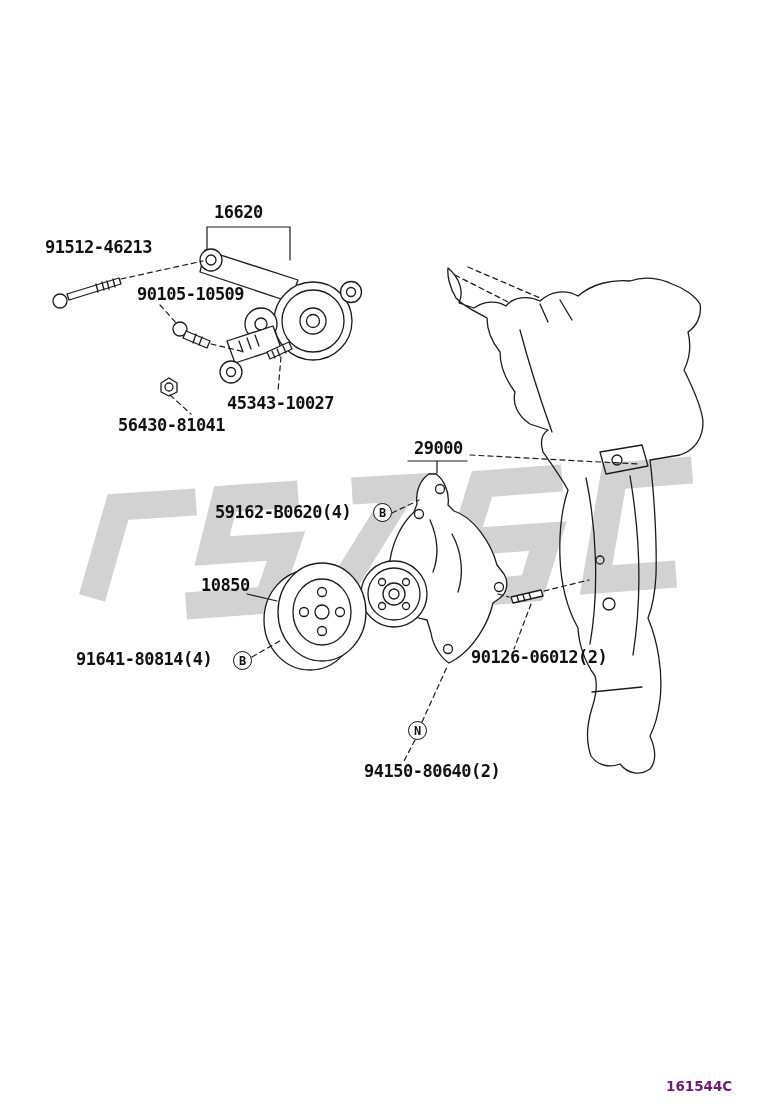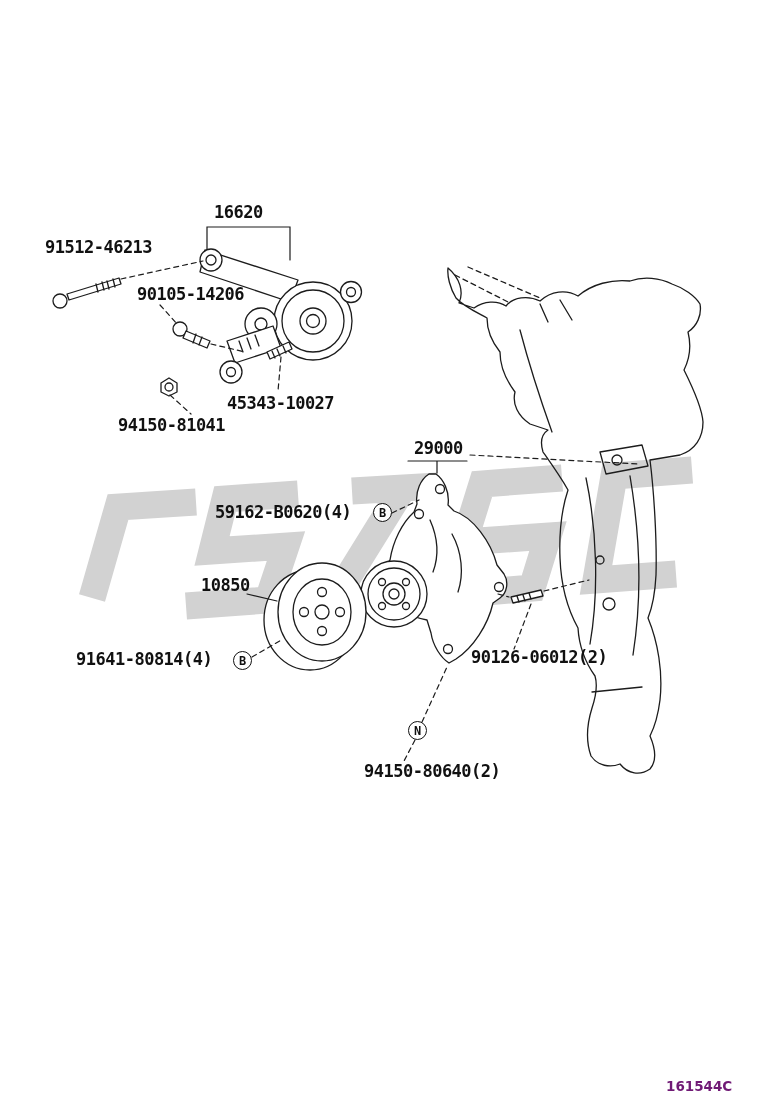--- a/index.html
+++ b/index.html
@@ -183,23 +183,23 @@
       <path d="M498,594 L509,597"></path>
       <path d="M544,591 L589,580"></path>
       <path d="M531,604 L514,649"></path>
       <path d="M422,722 L447,667"></path>
       <path d="M415,740 L404,761"></path>
     </g>
   </svg>
 
   <div class="lbl" style="left:214px;top:203px">16620</div>
   <div class="lbl" style="left:45px;top:238px">91512-46213</div>
-  <div class="lbl" style="left:137px;top:285px">90105-14206</div>
+  <div class="lbl" style="left:137px;top:285px">90105-10509</div>
   <div class="lbl" style="left:227px;top:394px">45343-10027</div>
-  <div class="lbl" style="left:118px;top:416px">94150-81041</div>
+  <div class="lbl" style="left:118px;top:416px">56430-81041</div>
   <div class="lbl" style="left:414px;top:439px">29000</div>
   <div class="lbl" style="left:215px;top:503px">59162-B0620(4)</div>
   <div class="lbl" style="left:201px;top:576px">10850</div>
   <div class="lbl" style="left:76px;top:650px">91641-80814(4)</div>
   <div class="lbl" style="left:471px;top:648px">90126-06012(2)</div>
   <div class="lbl" style="left:364px;top:762px">94150-80640(2)</div>
 
   <div class="badge" style="left:373px;top:503px">B</div>
   <div class="badge" style="left:233px;top:651px">B</div>
   <div class="badge" style="left:408px;top:721px">N</div>

